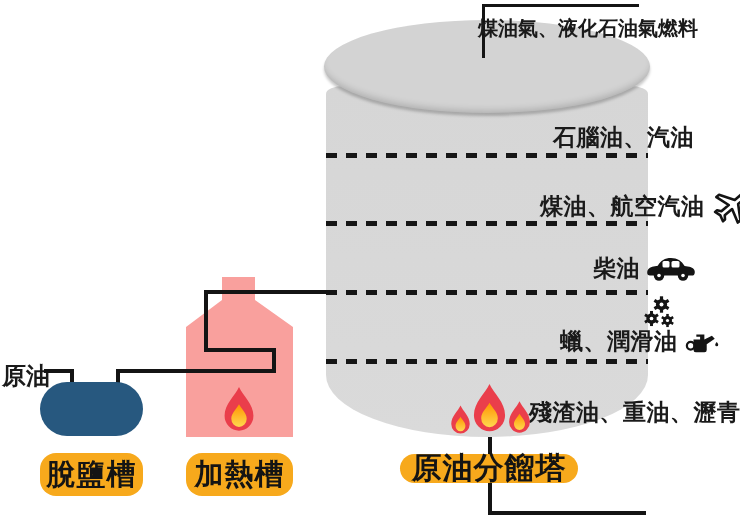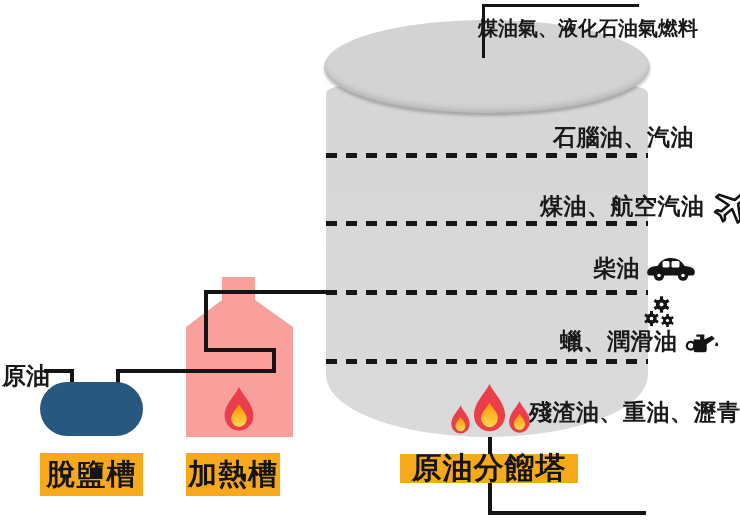--- a/index.html
+++ b/index.html
@@ -13,21 +13,21 @@
              box-shadow:0 3px 3px rgba(0,0,0,.22), inset 0 -5px 7px -3px rgba(0,0,0,.18);}
   .dash{left:326px;width:322px;height:5px;
         background:repeating-linear-gradient(90deg,#161616 0 11px,transparent 11px 20px);}
   .line{background:#141414;}
   
   .lvl{font-size:23px;font-weight:700;letter-spacing:.5px;white-space:nowrap;}
   .row{display:flex;align-items:center;gap:7px;}
   .topline-label{font-size:20px;font-weight:700;white-space:nowrap;}
   .crude{font-size:24px;font-weight:700;}
   .obox{background:#f7a91c;display:flex;align-items:center;justify-content:center;
-        font-weight:700;color:#141414;}
+        font-weight:700;color:#141414;border-radius:16px;}
   .obox.small{font-size:29px;letter-spacing:1px;}
   .obox.big{font-size:30px;letter-spacing:1px;}
   
   .tank{left:40px;top:382px;width:103px;height:54px;background:#27587f;border-radius:27px;}
   .furnace{left:186px;top:277px;width:107px;height:160px;background:#f9a09d;
            clip-path:polygon(36px 0,69px 0,69px 23px,107px 50px,107px 160px,0 160px,0 50px,36px 23px);}
   svg{display:block;}
   .plane-svg{transform:rotate(50deg);}
 </style>
 </head>
@@ -136,15 +136,15 @@
       <use href="#flame"></use>
     </svg>
 
   <div class="abs line" style="left:116px;top:369px;width:160px;height:4px"></div>
   <div class="abs line" style="left:272px;top:348px;width:4px;height:25px"></div>
   <div class="abs line" style="left:204px;top:348px;width:72px;height:4px"></div>
   <div class="abs line" style="left:204px;top:290px;width:4px;height:62px"></div>
   <div class="abs line" style="left:204px;top:290px;width:126px;height:4px"></div>
 
   <div class="abs obox small" style="left:40px;top:453px;width:103px;height:43px">脫鹽槽</div>
-  <div class="abs obox small" style="left:186px;top:453px;width:94px;height:43px">加熱槽</div>
+  <div class="abs obox small" style="left:186px;top:453px;width:107px;height:43px">加熱槽</div>
 
 </div>
 
 </body></html>

